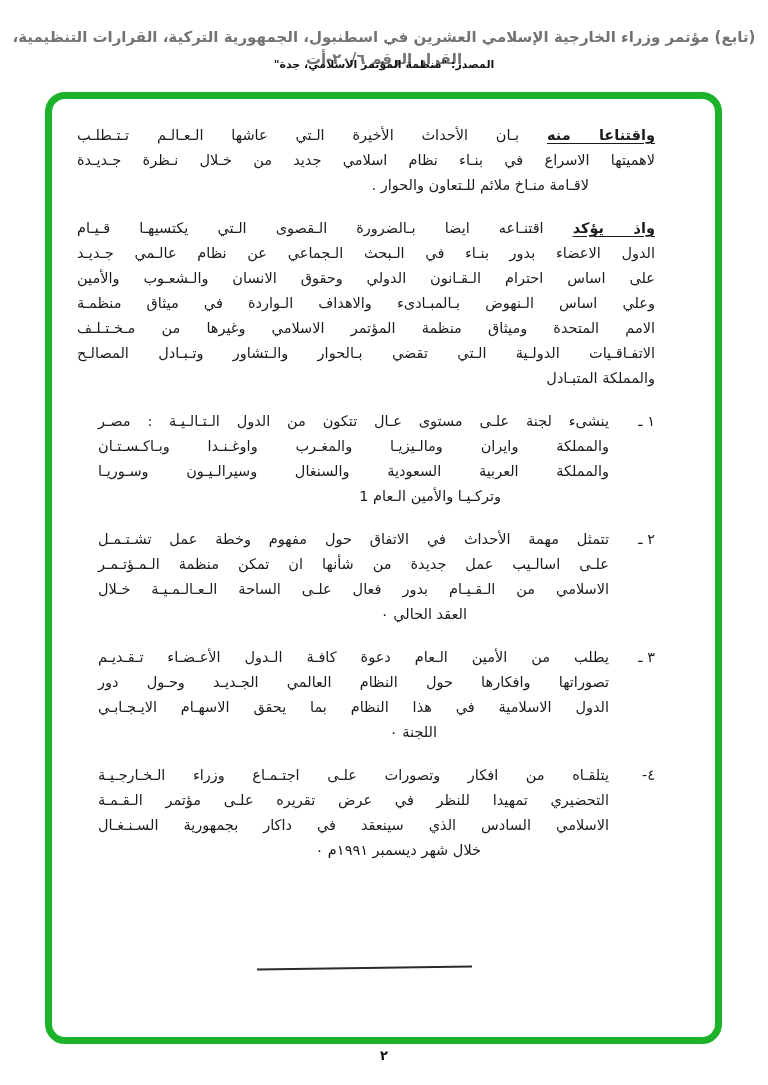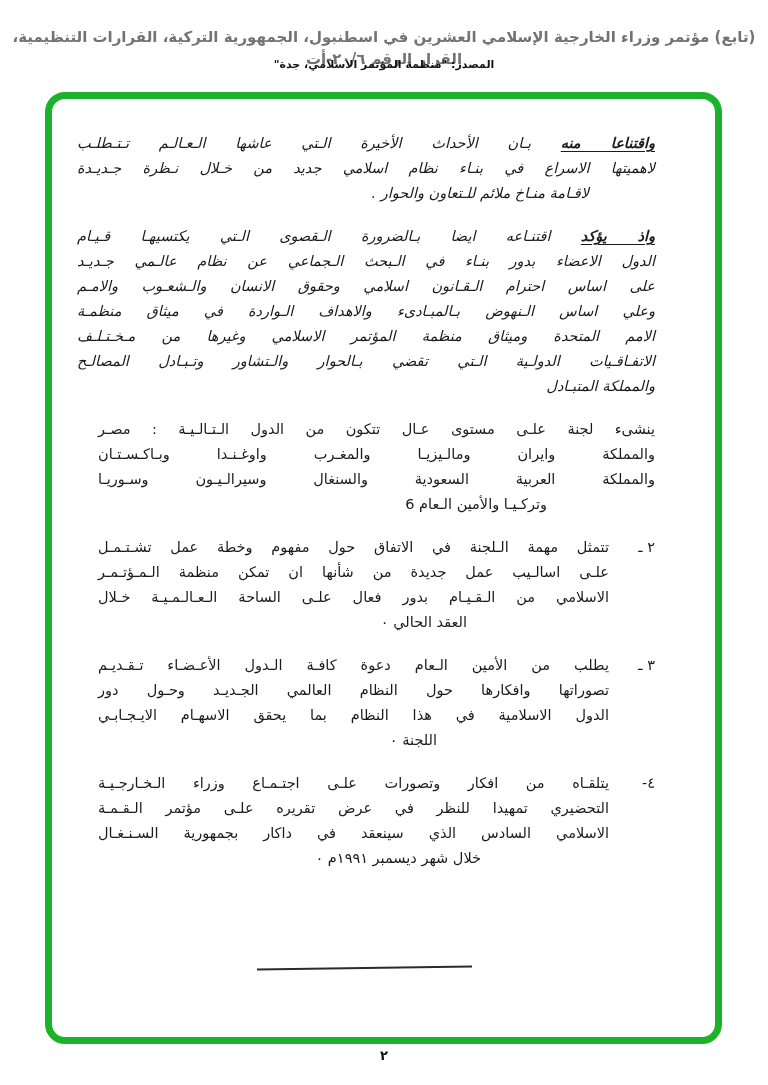--- a/index.html
+++ b/index.html
@@ -17,21 +17,21 @@
   }
   .frame{
     position:absolute;left:45px;top:92px;width:677px;height:952px;
     box-sizing:border-box;border:7px solid #1cb32a;border-radius:20px;background:#fff;
   }
   .content{
     position:absolute;top:0;left:0;right:0;bottom:0;
     padding:24px 60px 0 25px;direction:rtl;
     font-size:14.5px;line-height:25px;color:#1b1b1b;
   }
-  .para{margin:8px 0 18px 0;font-style:italic;}
+  .para{margin:0 0 18px 0;}
   .line{text-align:justify;text-align-last:justify;white-space:normal;}
   .line.partial{text-align:center;text-align-last:right;}
   .lead{font-weight:bold;text-decoration:underline;text-underline-offset:3px;}
   .item{display:flex;margin:0 0 18px 0;}
   .item .num{flex:none;width:46px;text-align:right;}
   .item .itext{flex:1 1 auto;min-width:0;margin-left:21px;}
   .sig-line{
     position:absolute;left:205px;bottom:68px;width:215px;height:0;
     border-top:2px solid #2b2b2b;transform:rotate(-0.8deg);
   }
@@ -51,40 +51,41 @@
 
     <div class="para">
       <div class="line"><span class="lead">واقتناعا منه</span><span> بـان الأحداث الأخيرة الـتي عاشها الـعـالـم تـتـطلـب</span></div>
       <div class="line">لاهميتها الاسراع في بنـاء نظام اسلامي جديد من خـلال نـظرة جـديـدة</div>
       <div class="line partial" style="padding-right:66px">لاقـامة منـاخ ملائم للـتعاون والحوار .</div>
     </div>
 
     <div class="para">
       <div class="line"><span class="lead">واذ يؤكد</span><span> اقتنـاعه ايضا بـالضرورة الـقصوى الـتي يكتسيهـا قـيـام</span></div>
       <div class="line">الدول الاعضاء بدور بنـاء في الـبحث الـجماعي عن نظام عالـمي جـديـد</div>
-      <div class="line">على اساس احترام الـقـانون اسلامي وحقوق الانسان والـشعـوب والامـم</div>
+      <div class="line">على اساس احترام الـقـانون الدولي وحقوق الانسان والـشعـوب والأمين</div>
       <div class="line">وعلي اساس الـنهوض بـالمبـادىء والاهداف الـواردة في ميثاق منظمـة</div>
       <div class="line">الامم المتحدة وميثاق منظمة المؤتمر الاسلامي وغيرها من مـخـتـلـف</div>
       <div class="line">الاتفـاقـيات الدولـية الـتي تقضي بـالحوار والـتشاور وتـبـادل المصالـح</div>
       <div class="line partial">والمملكة المتبـادل</div>
     </div>
 
     <div class="item">
+      <div class="num">١ ـ</div>
       <div class="itext">
         <div class="line">ينشىء لجنة علـى مستوى عـال تتكون من الدول الـتـالـيـة :  مصـر</div>
         <div class="line">والمملكة وايران ومالـيزيـا والمغـرب واوغـنـدا وبـاكـسـتـان</div>
         <div class="line">والمملكة  العربية السعودية والسنغال وسيرالـيـون وسـوريـا</div>
-        <div class="line partial" style="padding-right:108px">وتركـيـا  والأمين الـعام 6</div>
+        <div class="line partial" style="padding-right:108px">وتركـيـا  والأمين الـعام 1</div>
       </div>
     </div>
 
     <div class="item">
       <div class="num">٢ ـ</div>
       <div class="itext">
-        <div class="line">تتمثل مهمة الـلجنة في الاتفاق حول مفهوم وخطة عمل تشـتـمـل</div>
+        <div class="line">تتمثل مهمة الأحداث في الاتفاق حول مفهوم وخطة عمل تشـتـمـل</div>
         <div class="line">علـى اسالـيب عمل جديدة من شأنها ان تمكن منظمة الـمـؤتـمـر</div>
         <div class="line">الاسلامي من الـقـيـام بدور فعال علـى الساحة الـعـالـمـيـة خـلال</div>
         <div class="line partial" style="padding-right:142px">العقد الحالي ٠</div>
       </div>
     </div>
 
     <div class="item">
       <div class="num">٣ ـ</div>
       <div class="itext">
         <div class="line">يطلب من الأمين الـعام دعوة كافـة الـدول الأعـضـاء تـقـديـم</div>

